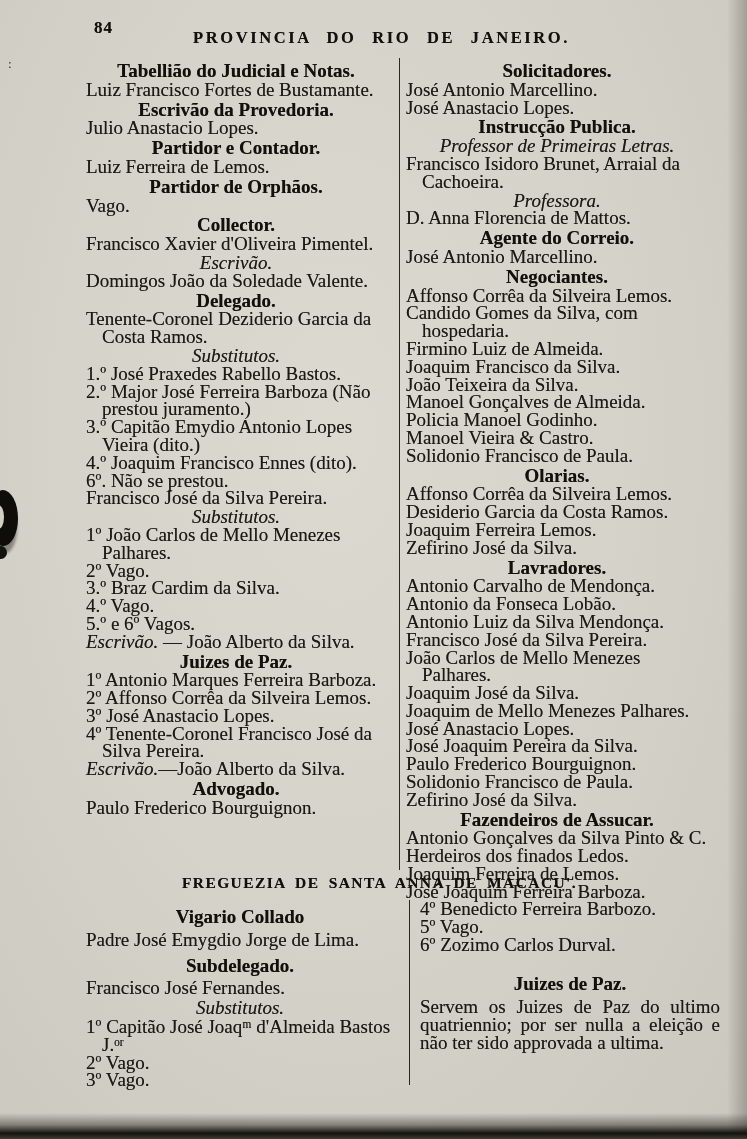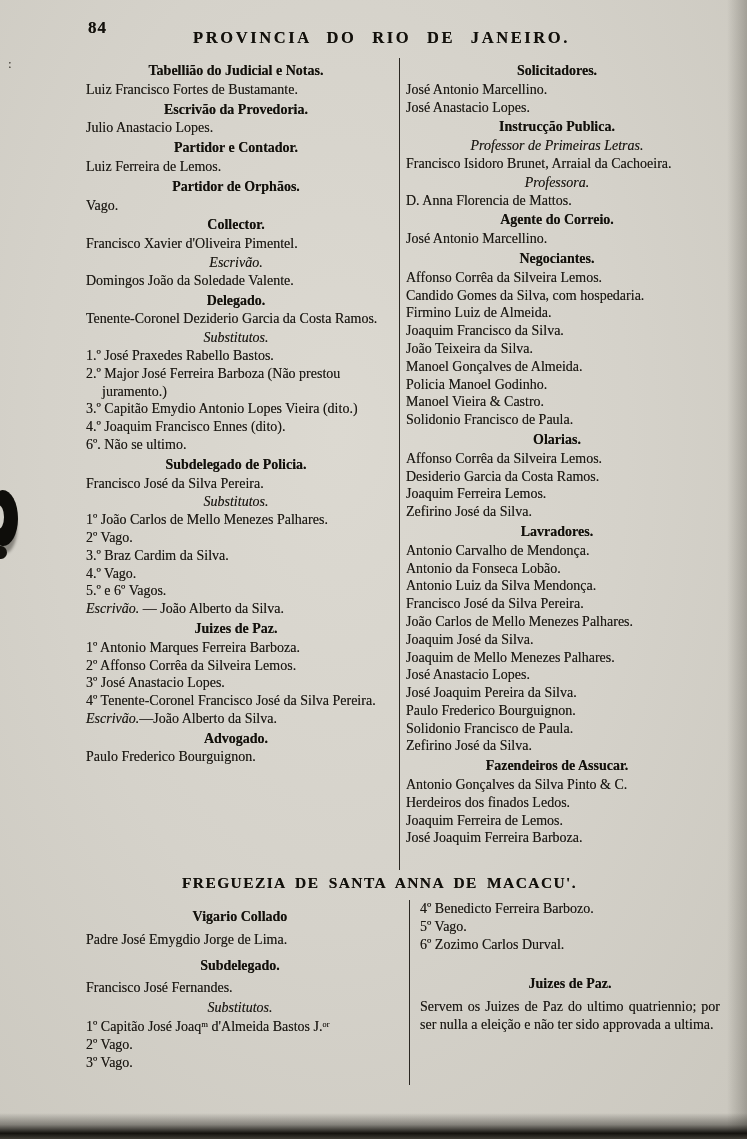--- a/index.html
+++ b/index.html
@@ -16,21 +16,21 @@
     height: 1139px;
     font-family: "Liberation Serif", "DejaVu Serif", "DejaVu Sans", serif;
     color: #1c1914;
     background:
       radial-gradient(ellipse at 45% 38%, #dcd9d1 0%, #d5d2ca 50%, #cac7be 100%);
     text-shadow: 0 0 0.5px rgba(25,22,16,0.55);
     overflow: hidden;
   }
   .page-number {
     position: absolute;
-    left: 88px;
+    left: 94px;
     top: 18px;
     font-size: 17px;
     font-weight: bold;
     letter-spacing: 1px;
     color: #12100b;
     font-family: Liberation Serif, serif;
   }
   .page-header {
     position: absolute;
     left: 0;
@@ -39,21 +39,21 @@
     margin: 8px;
     text-align: center;
     font-size: 16.5px;
     font-weight: bold;
     letter-spacing: 2.6px;
     word-spacing: 9px;
     color: #12100b;
   }
   .col {
     position: absolute;
-    font-size: 14px;
+    font-size: 19px;
     line-height: 17.8px;
   }
   .line { margin: 0; }
   .line.heading {
     font-weight: bold;
     text-align: center;
     margin: 2px 0 1px;
     color: #12100b;
   }
   .line.subheading {
@@ -182,22 +182,21 @@
       <div class="line entry">Francisco Xavier d'Oliveira Pimentel.</div>
       <div class="line subheading">Escrivão.</div>
       <div class="line entry">Domingos João da Soledade Valente.</div>
       <div class="line heading">Delegado.</div>
       <div class="line entry">Tenente-Coronel Deziderio Garcia da Costa Ramos.</div>
       <div class="line subheading">Substitutos.</div>
       <div class="line entry">1.º José Praxedes Rabello Bastos.</div>
       <div class="line entry">2.º Major José Ferreira Barboza (Não prestou juramento.)</div>
       <div class="line entry">3.º Capitão Emydio Antonio Lopes Vieira (dito.)</div>
       <div class="line entry">4.º Joaquim Francisco Ennes (dito).</div>
-      <div class="line entry">6º. Não se ultimo.</div>
-      <div class="line heading">Subdelegado de Policia.</div>
+      <div class="line entry">6º. Não se prestou.</div>
       <div class="line entry">Francisco José da Silva Pereira.</div>
       <div class="line subheading">Substitutos.</div>
       <div class="line entry">1º João Carlos de Mello Menezes Palhares.</div>
       <div class="line entry">2º Vago.</div>
       <div class="line entry">3.º Braz Cardim da Silva.</div>
       <div class="line entry">4.º Vago.</div>
       <div class="line entry">5.º e 6º Vagos.</div>
       <div class="line entry"><em>Escrivão.</em><span> — João Alberto da Silva.</span></div>
       <div class="line heading">Juizes de Paz.</div>
       <div class="line entry">1º Antonio Marques Ferreira Barboza.</div>

